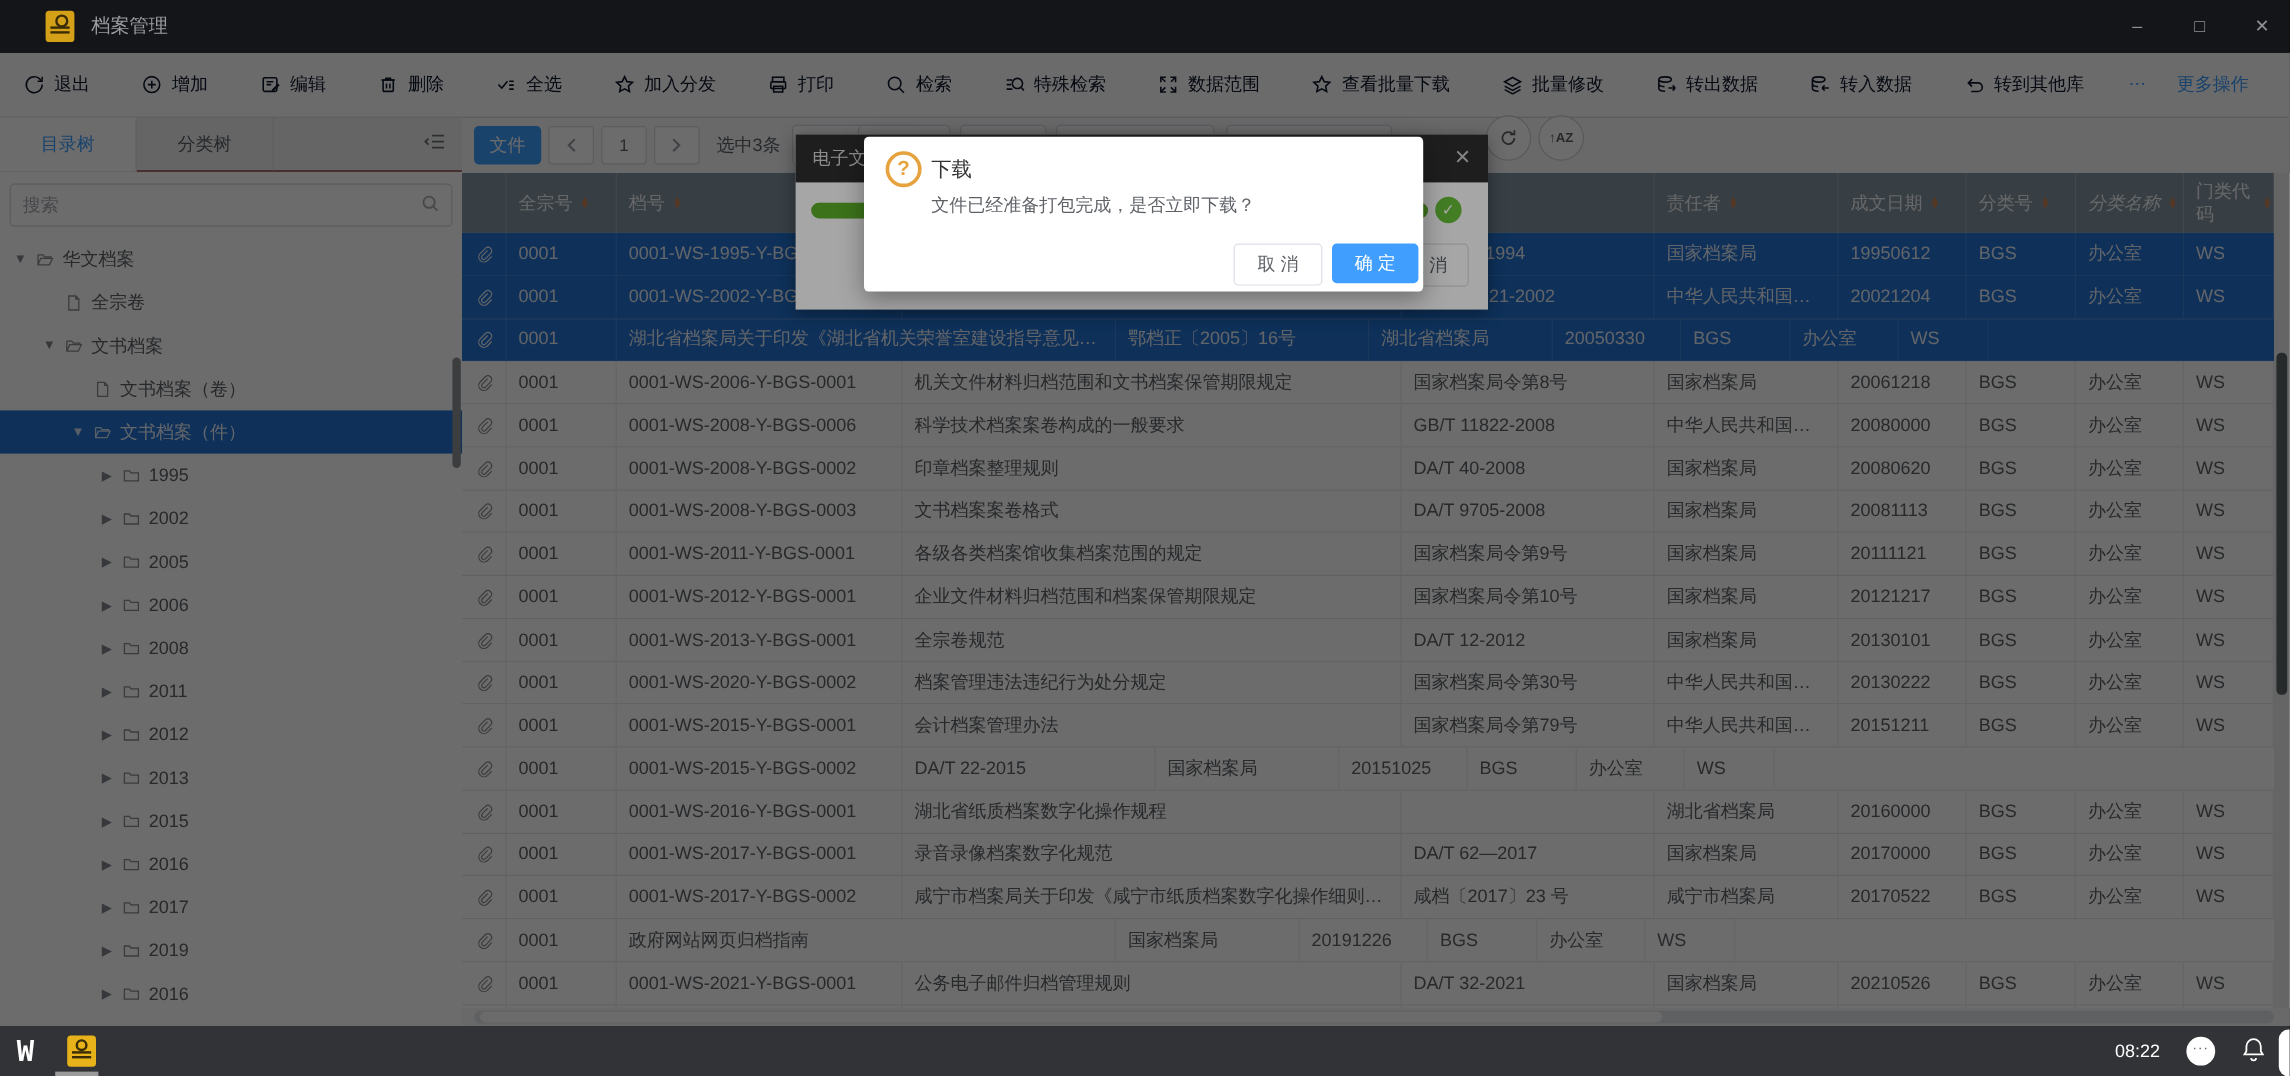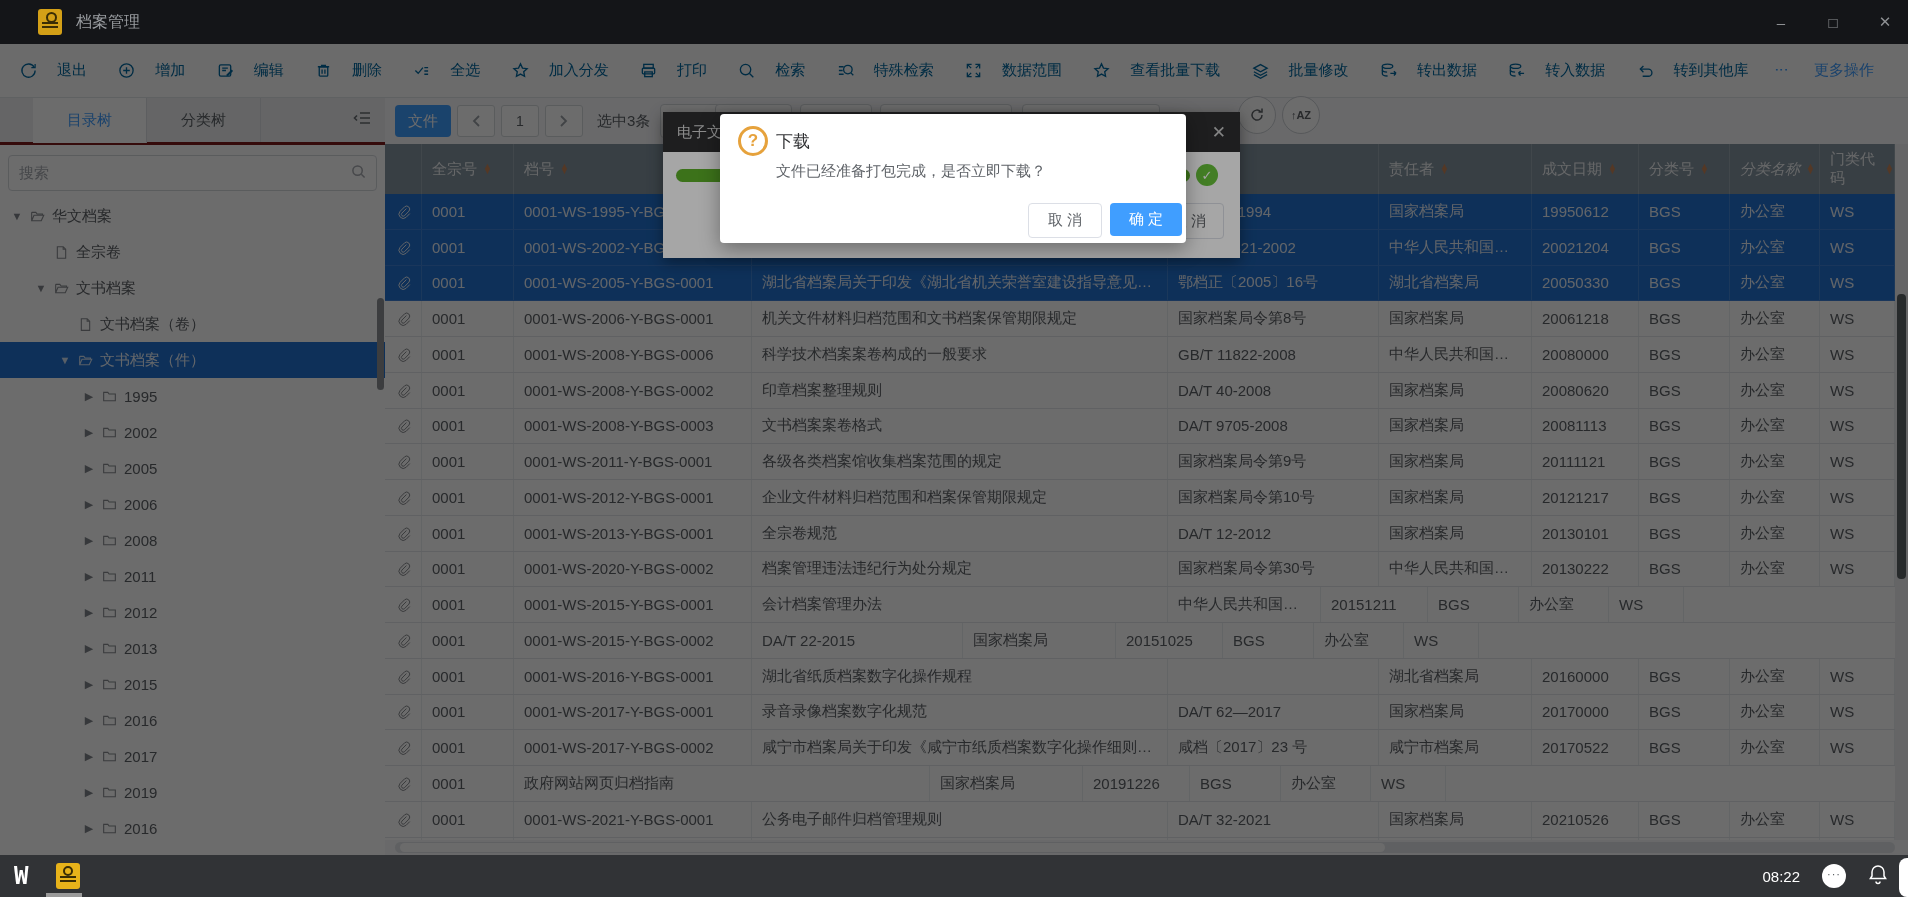--- a/index.html
+++ b/index.html
@@ -9,28 +9,28 @@
   
   #titlebar{left:0;top:0;width:1908px;height:44px;background:#141518;display:flex;align-items:center;z-index:60;}
   #app-icon{width:24px;height:26px;margin-left:38px;background:#d4a017;border-radius:3px;position:relative;}
   #app-icon:before{content:"";position:absolute;left:4px;top:13px;right:4px;height:2px;background:#3a2d05;box-shadow:0 4px 0 #3a2d05;}
   #app-icon:after{content:"";position:absolute;left:8px;top:3px;width:7px;height:7px;border:2px solid #3a2d05;border-radius:50%;}
   #window-title{color:#9a9da1;font-size:16px;margin-left:14px;}
   .winctl{width:30px;height:30px;display:flex;align-items:center;justify-content:center;color:#8e9093;font-size:15px;}
   #winctls{margin-left:auto;margin-right:8px;display:flex;gap:22px;}
   
   #toolbar{left:0;top:44px;width:1908px;height:54px;background:#fdfdfd;border-bottom:1px solid #e2e5e9;display:flex;align-items:center;padding:0 20px;box-sizing:border-box;justify-content:space-between;z-index:1;}
-  .tb-item{display:flex;align-items:center;gap:20px;color:#0369a1;font-size:15px;white-space:nowrap;cursor:pointer;}
+  .tb-item{display:flex;align-items:center;gap:8px;color:#0f172a;font-size:15px;white-space:nowrap;cursor:pointer;}
   .tb-item svg{display:block;}
   #more-wrap{display:flex;align-items:center;gap:16px;}
   #more-sep{color:#409EFF;font-size:14px;letter-spacing:2px;writing-mode:vertical-rl;line-height:4px;}
   #more-btn{color:#409EFF;font-size:15px;padding:10px 14px;background:rgba(255,255,255,.08);}
   
   #sidebar{left:0;top:98px;width:385px;height:757px;background:#ffffff;border-right:1px solid #dfe2e6;z-index:1;}
-  #side-tabs{height:44px;background:#eef0f2;border-bottom:3px solid #7f1d1d;display:flex;align-items:stretch;position:relative;padding-left:33px;}
+  #side-tabs{height:44px;background:#eef0f2;border-bottom:1px solid #7f1d1d;display:flex;align-items:stretch;position:relative;}
   .side-tab{width:113px;display:flex;align-items:center;justify-content:center;font-size:15px;color:#5f6putt368;border-right:1px solid #dcdfe3;color:#5f6368;}
   .side-tab.active{background:#fff;color:#409EFF;border-bottom:1px solid #fff;margin-bottom:-1px;}
   #collapse-icon{position:absolute;right:14px;top:11px;color:#6a6e74;}
   #side-search{margin:10px 8px 6px 8px;height:34px;border:1px solid #d6dade;border-radius:4px;display:flex;align-items:center;padding:0 10px;color:#a8abb2;font-size:15px;justify-content:space-between;}
   #tree{position:absolute;left:0;top:100px;right:0;bottom:0;overflow:hidden;}
   .tree-item{height:36px;display:flex;align-items:center;font-size:15px;color:#5f6368;white-space:nowrap;cursor:pointer;}
   .tree-item .caret{width:14px;font-size:11px;color:#82868c;margin-right:6px;text-align:center;flex:none;}
   .tree-item .ticon{margin-right:7px;color:#8a8d91;flex:none;display:flex;}
   .tree-item.selected{background:#2273d3;color:#eaf1fa;}
   .tree-item.selected .caret,.tree-item.selected .ticon{color:#cfe0f4;}
@@ -566,21 +566,20 @@
           <div class="td" style="width:90px">办公室</div>
           <div class="td" style="width:75px">WS</div>
         </div>
         <div class="tr sel">
           <div class="td clip-cell" style="width:37px">
             <svg width="15" height="15" viewBox="0 0 18 18" fill="none" stroke="currentColor" stroke-width="1.4">
               <path d="M12.5 5.5 7 11a2.2 2.2 0 0 0 3.1 3.1l5.5-5.6a3.7 3.7 0 0 0-5.2-5.2L4.9 8.8a5.1 5.1 0 0 0 7.2 7.2l4.4-4.5" stroke-width="1.2"></path>
             </svg>
           </div>
           <div class="td" style="width:92px">0001</div>
-          <div class="td" style="width:238px">0001-WS-2005-Y-BGS-0001</div>
           <div class="td" style="width:416px">湖北省档案局关于印发《湖北省机关荣誉室建设指导意见…</div>
           <div class="td" style="width:211px">鄂档正〔2005〕16号</div>
           <div class="td" style="width:153px">湖北省档案局</div>
           <div class="td" style="width:107px">20050330</div>
           <div class="td" style="width:91px">BGS</div>
           <div class="td" style="width:90px">办公室</div>
           <div class="td" style="width:75px">WS</div>
         </div>
         <div class="tr">
           <div class="td clip-cell" style="width:37px">
@@ -712,20 +711,21 @@
         </div>
         <div class="tr">
           <div class="td clip-cell" style="width:37px">
             <svg width="15" height="15" viewBox="0 0 18 18" fill="none" stroke="currentColor" stroke-width="1.4">
               <path d="M12.5 5.5 7 11a2.2 2.2 0 0 0 3.1 3.1l5.5-5.6a3.7 3.7 0 0 0-5.2-5.2L4.9 8.8a5.1 5.1 0 0 0 7.2 7.2l4.4-4.5" stroke-width="1.2"></path>
             </svg>
           </div>
           <div class="td" style="width:92px">0001</div>
           <div class="td" style="width:238px">0001-WS-2015-Y-BGS-0001</div>
           <div class="td" style="width:416px">会计档案管理办法</div>
+          <div class="td" style="width:211px">国家档案局令第79号</div>
           <div class="td" style="width:153px">中华人民共和国…</div>
           <div class="td" style="width:107px">20151211</div>
           <div class="td" style="width:91px">BGS</div>
           <div class="td" style="width:90px">办公室</div>
           <div class="td" style="width:75px">WS</div>
         </div>
         <div class="tr">
           <div class="td clip-cell" style="width:37px">
             <svg width="15" height="15" viewBox="0 0 18 18" fill="none" stroke="currentColor" stroke-width="1.4">
               <path d="M12.5 5.5 7 11a2.2 2.2 0 0 0 3.1 3.1l5.5-5.6a3.7 3.7 0 0 0-5.2-5.2L4.9 8.8a5.1 5.1 0 0 0 7.2 7.2l4.4-4.5" stroke-width="1.2"></path>

